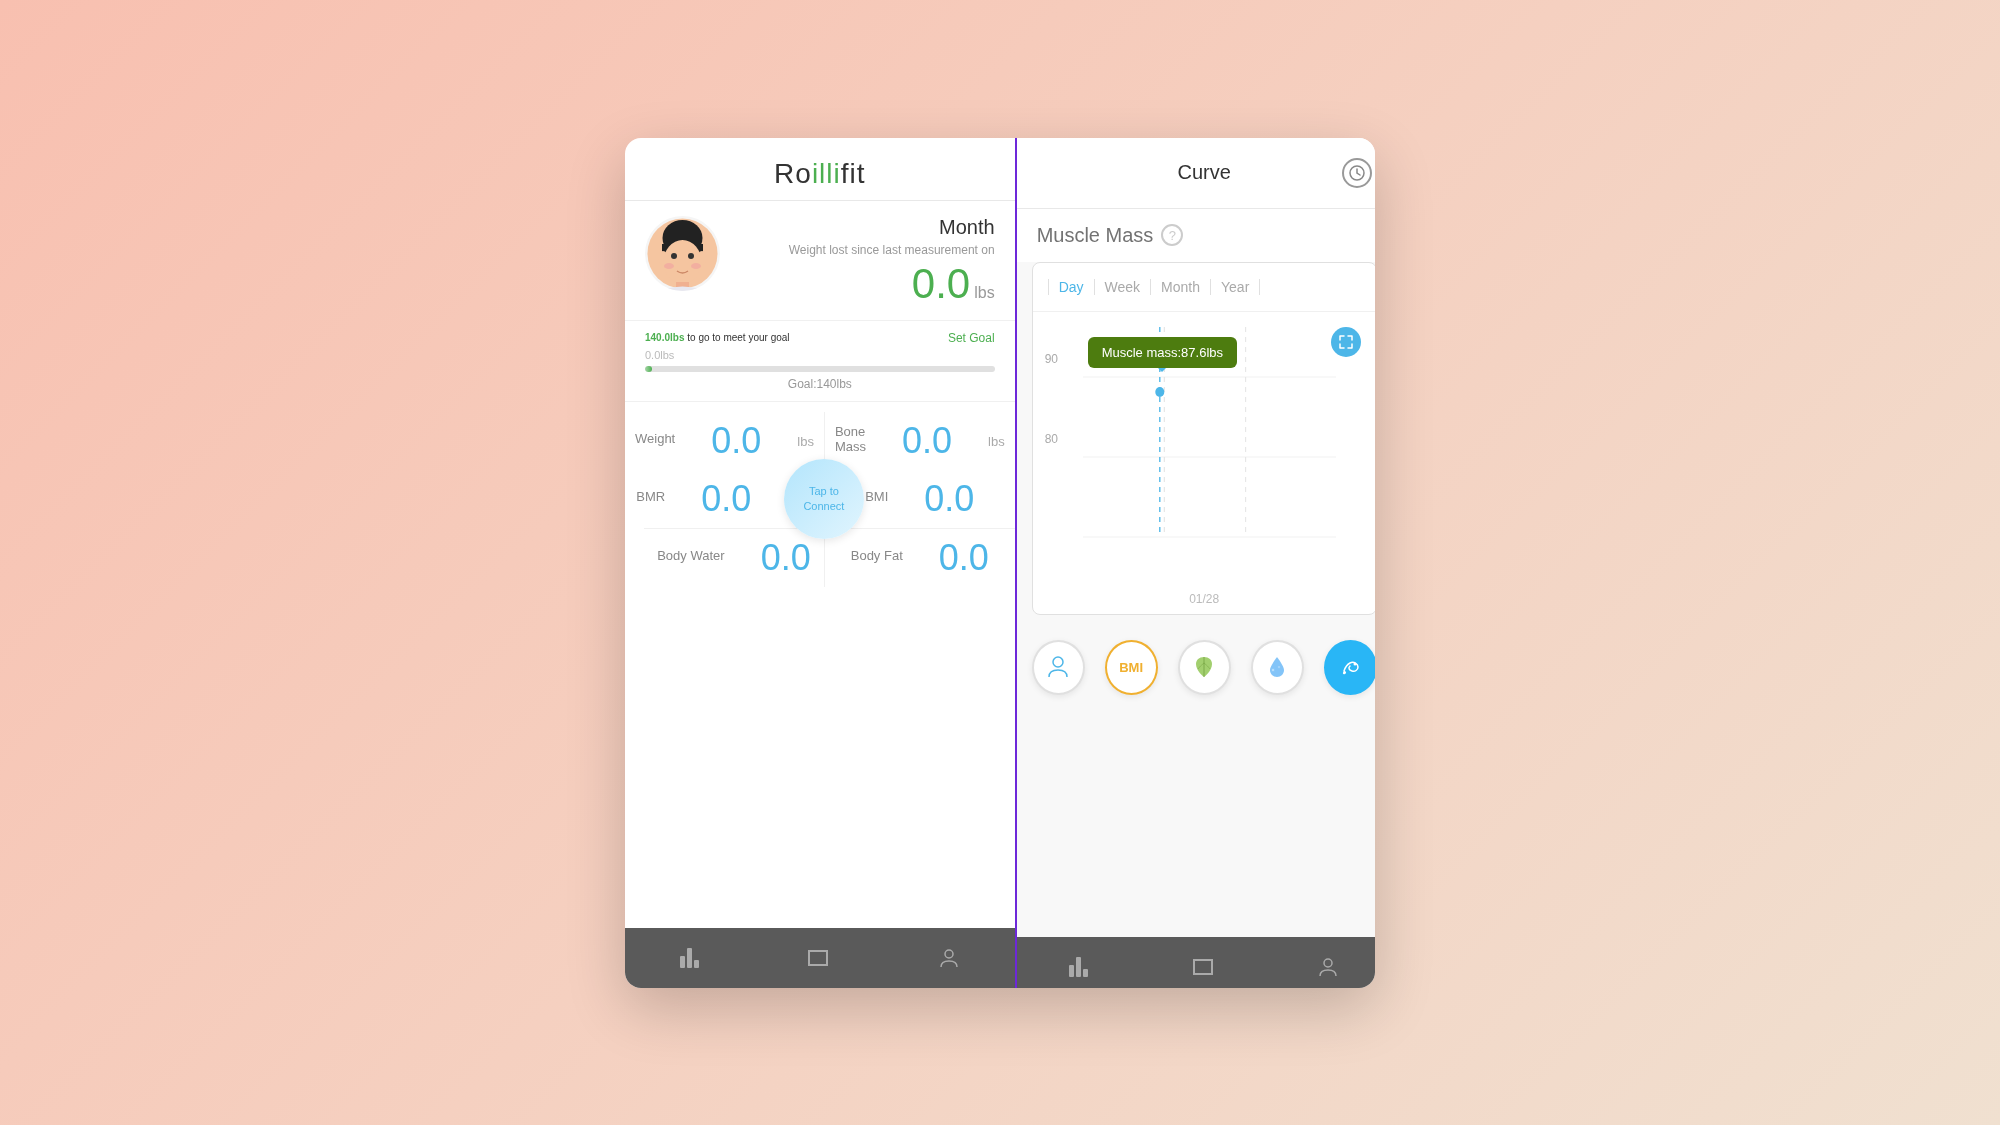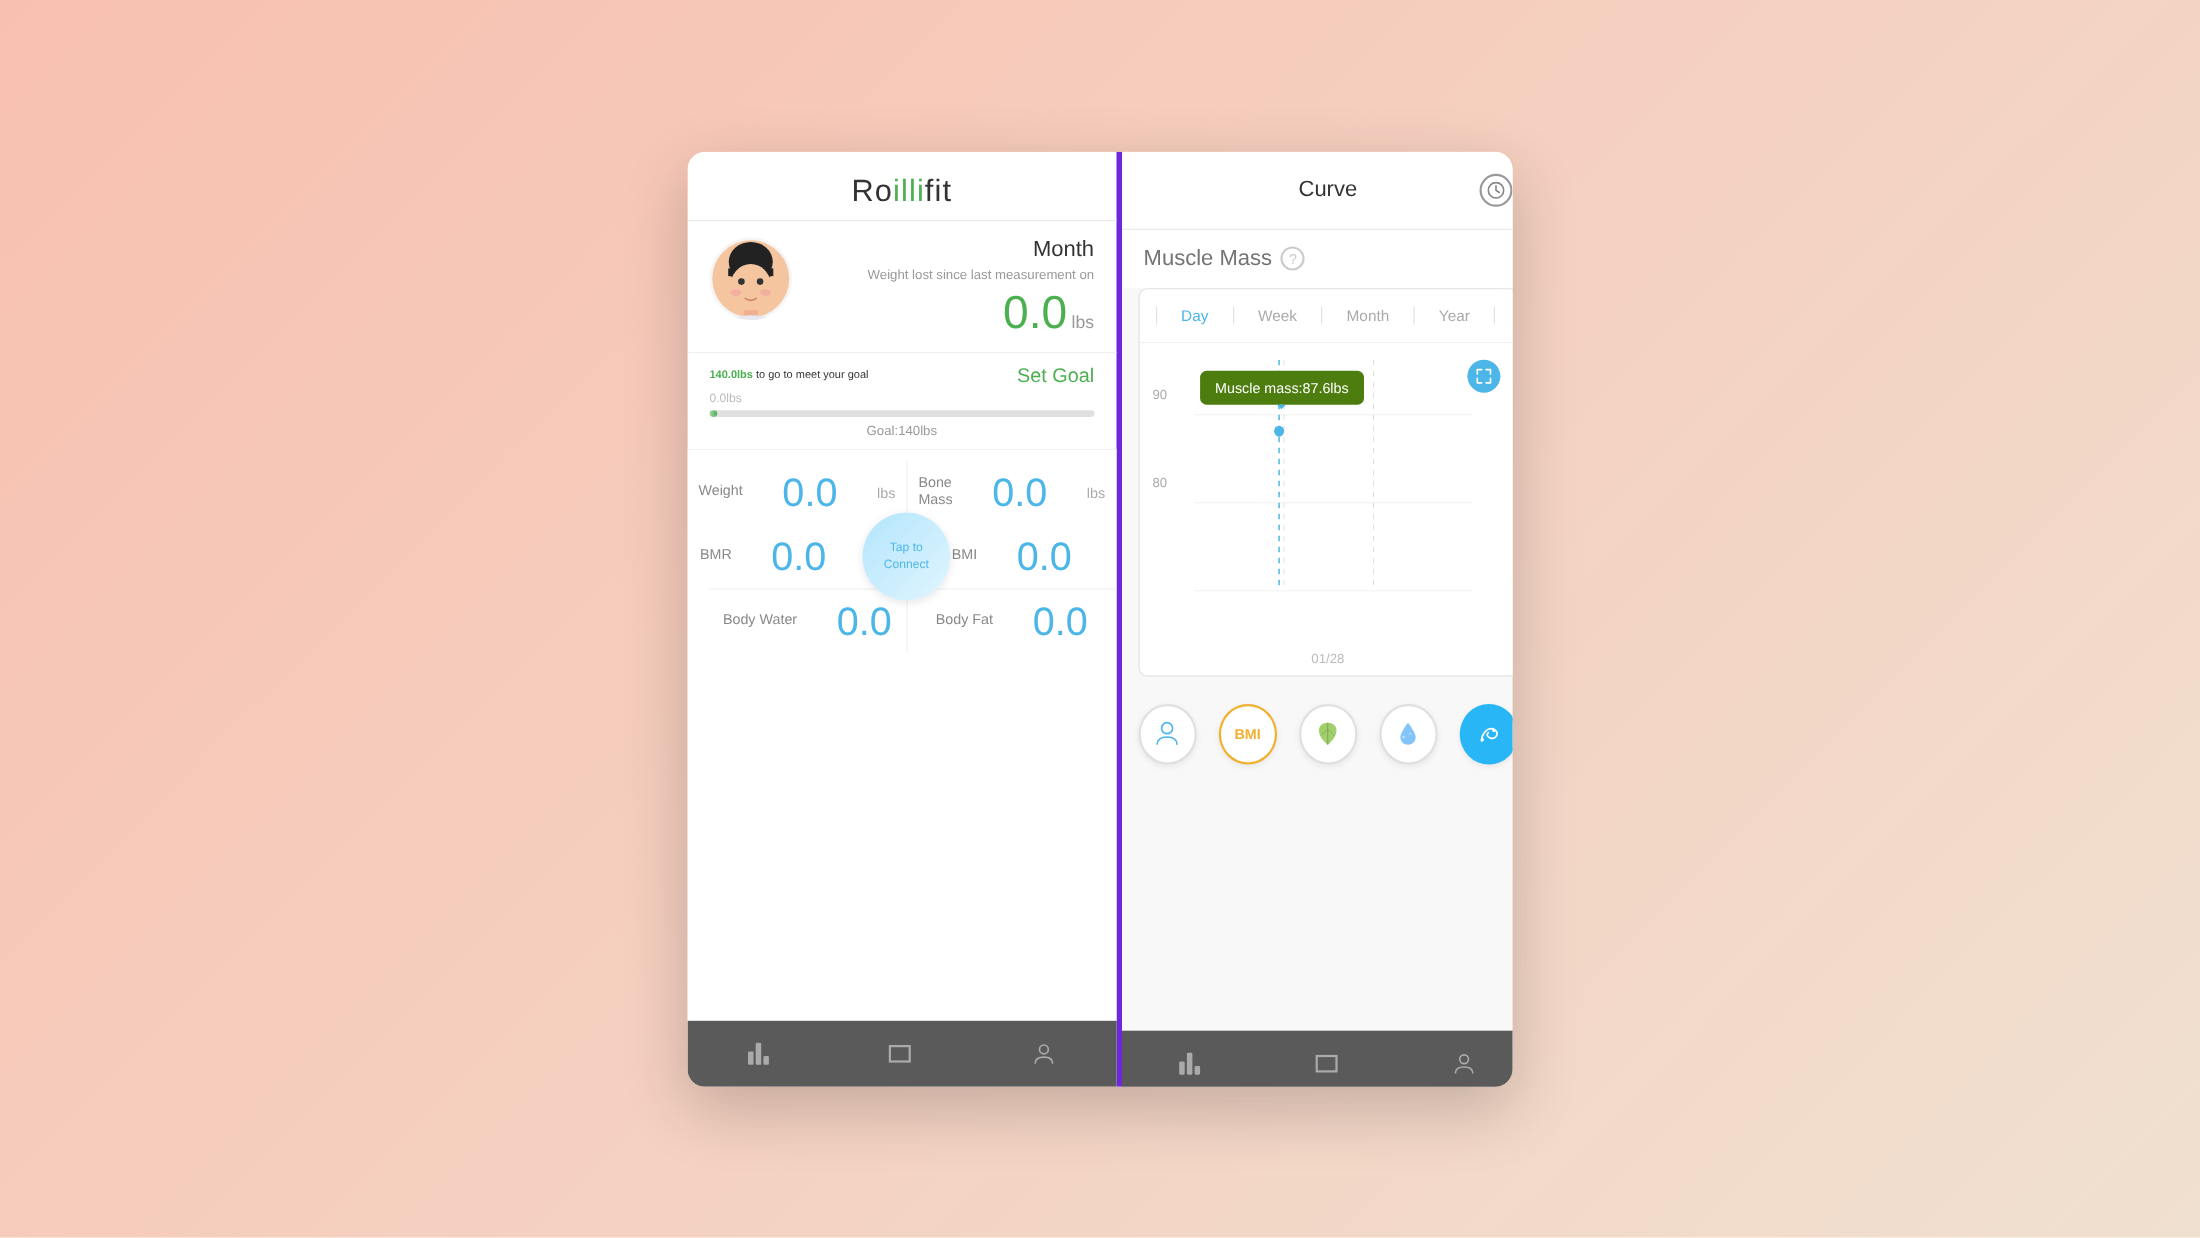--- a/index.html
+++ b/index.html
@@ -24,21 +24,21 @@
       box-shadow: 0 20px 60px rgba(0,0,0,0.2);
     }
 
     
     .phone-left {
       width: 445px;
       height: 850px;
       background: #ffffff;
       display: flex;
       flex-direction: column;
-      border-right: 5px solid #6d28d9;
+      border-right: 2px solid #6d28d9;
     }
 
     .phone-header {
       text-align: center;
       padding: 20px 0 10px;
       border-bottom: 1px solid #e8e8e8;
     }
 
     .app-logo {
       font-size: 28px;
@@ -123,21 +123,21 @@
       font-size: 10px;
       color: #333;
     }
 
     .goal-amount {
       color: #4CAF50;
       font-weight: 600;
     }
 
     .set-goal-btn {
-      font-size: 18px;
+      font-size: 12px;
       color: #4CAF50;
       cursor: pointer;
     }
 
     .progress-sub {
       font-size: 11px;
       color: #bbb;
       margin-bottom: 5px;
     }
 
@@ -315,21 +315,21 @@
       border: 1px solid #e0e0e0;
       border-radius: 8px;
       overflow: hidden;
     }
 
     .time-tabs {
       display: flex;
       align-items: center;
       padding: 12px 15px;
       border-bottom: 1px solid #f0f0f0;
-      gap: 12px;
+      gap: 0;
     }
 
     .time-tab {
       font-size: 14px;
       color: #aaa;
       padding: 4px 10px;
       cursor: pointer;
       border-radius: 4px;
     }
 

